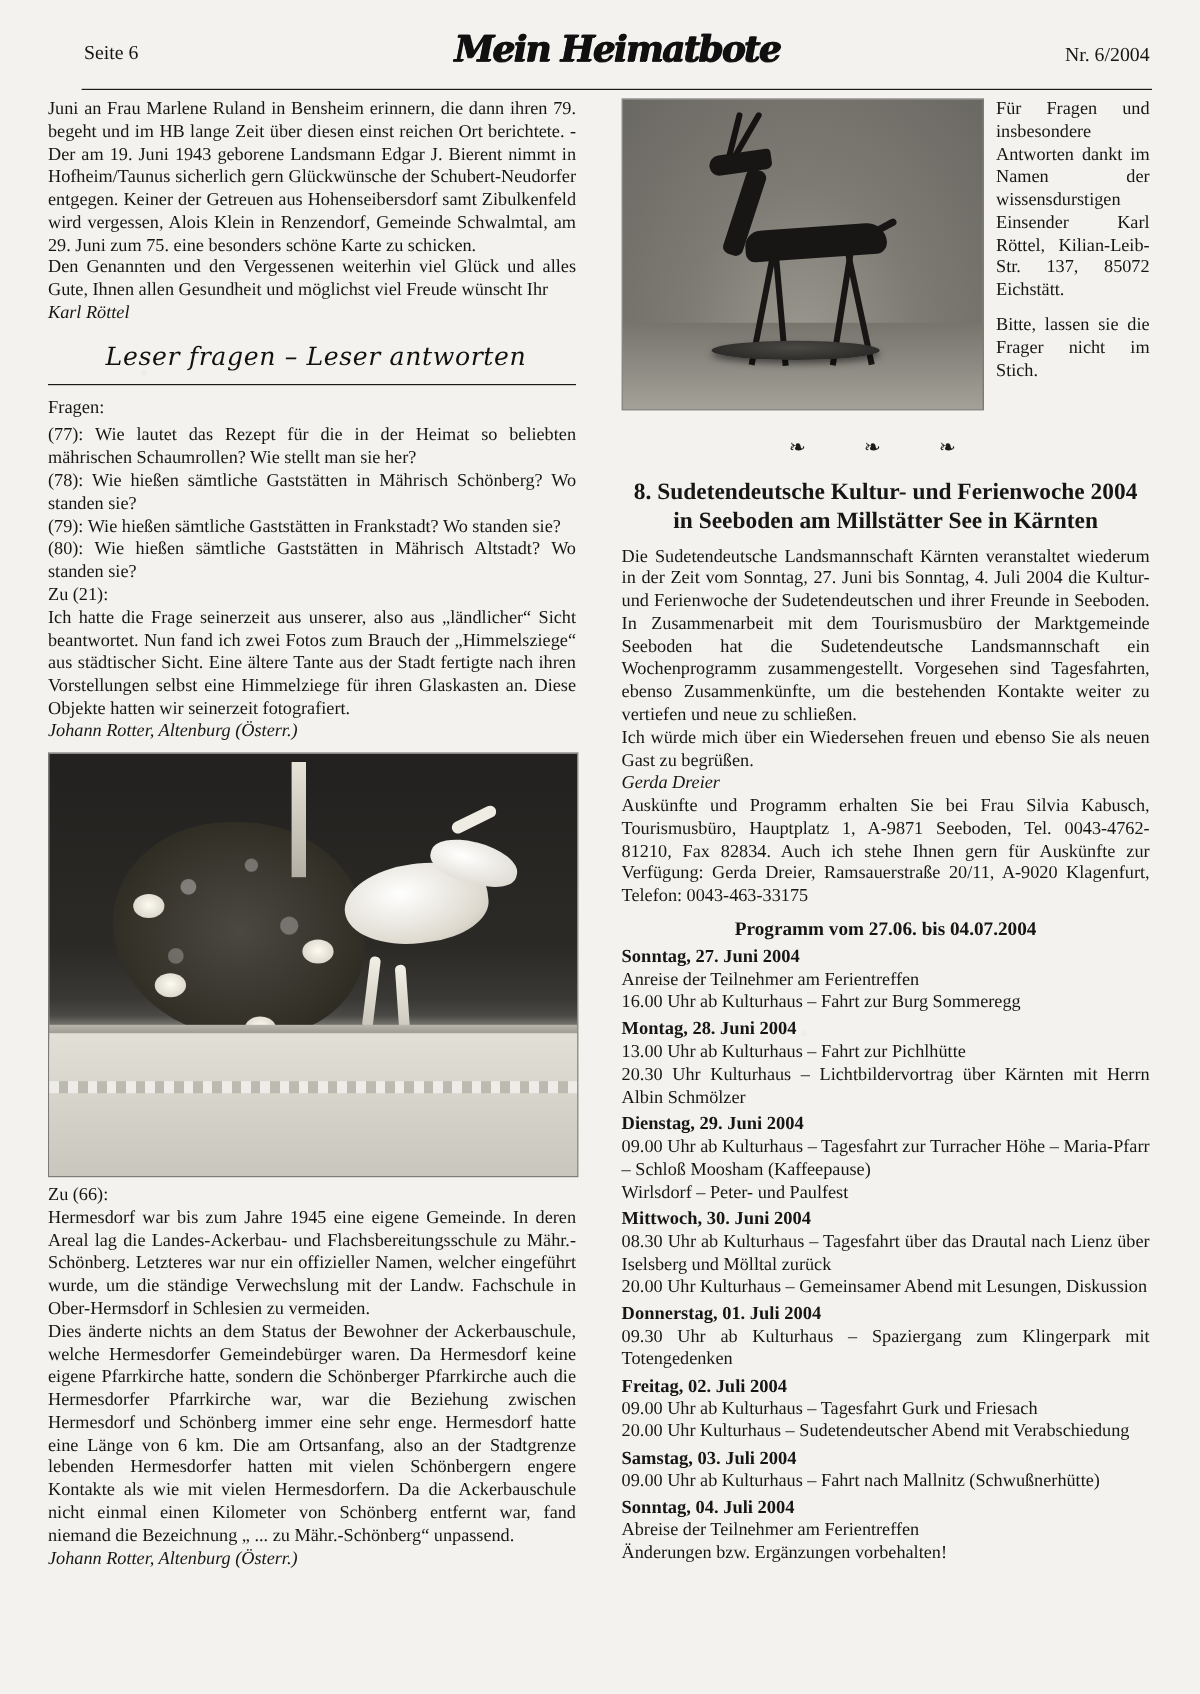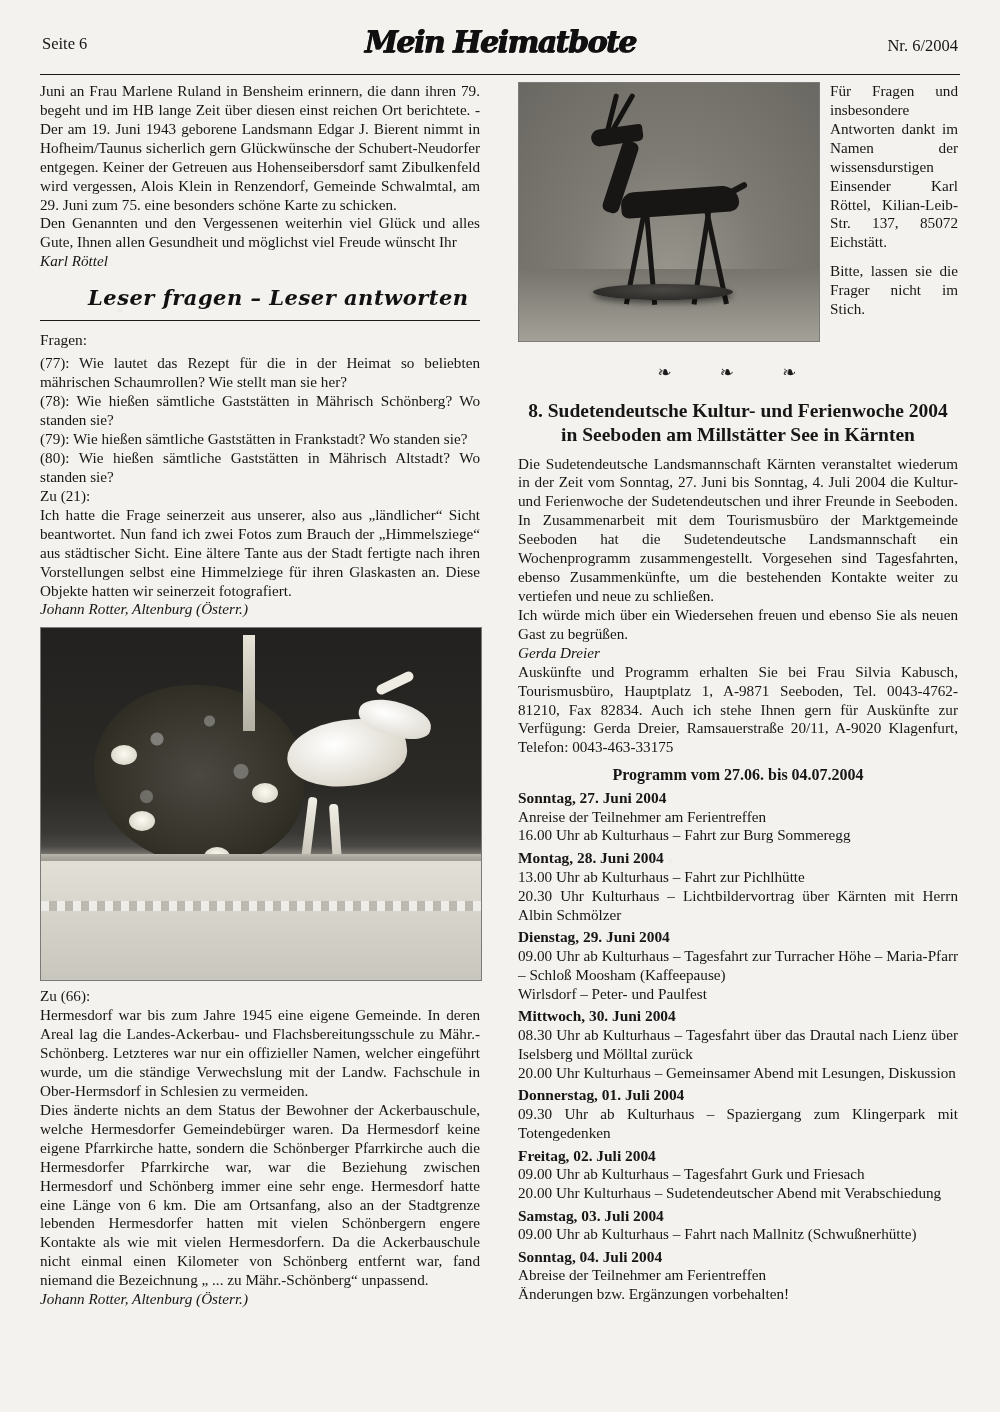--- a/index.html
+++ b/index.html
@@ -29,20 +29,21 @@
     left: 40px;
     top: 22px;
     width: 920px;
     height: 1360px;
   }
   
   .masthead {
     position: relative;
     height: 52px;
     border-bottom: 1.6px solid #1a1a1a;
+    margin-left: 28px;
   }
   .masthead .page-num {
     position: absolute;
     left: 2px;
     top: 12px;
     font-size: 16.5px;
   }
   .masthead .issue {
     position: absolute;
     right: 2px;
@@ -102,21 +103,21 @@
     position: relative;
     height: 34px;
     border-bottom: 1.4px solid #1a1a1a;
   }
   .script-head span {
     position: absolute;
     left: 48px;
     top: -1px;
     font-family: "DejaVu Serif", serif;
     font-style: italic;
-    font-weight: bold;
+    font-weight: normal;
     font-size: 21px;
     letter-spacing: 0.5px;
     color: #121212;
     white-space: nowrap;
   }
   .subhead {
     font-weight: normal;
     font-size: 15.4px;
     margin: 4px 0 1px 0;
     line-height: 1.25;

